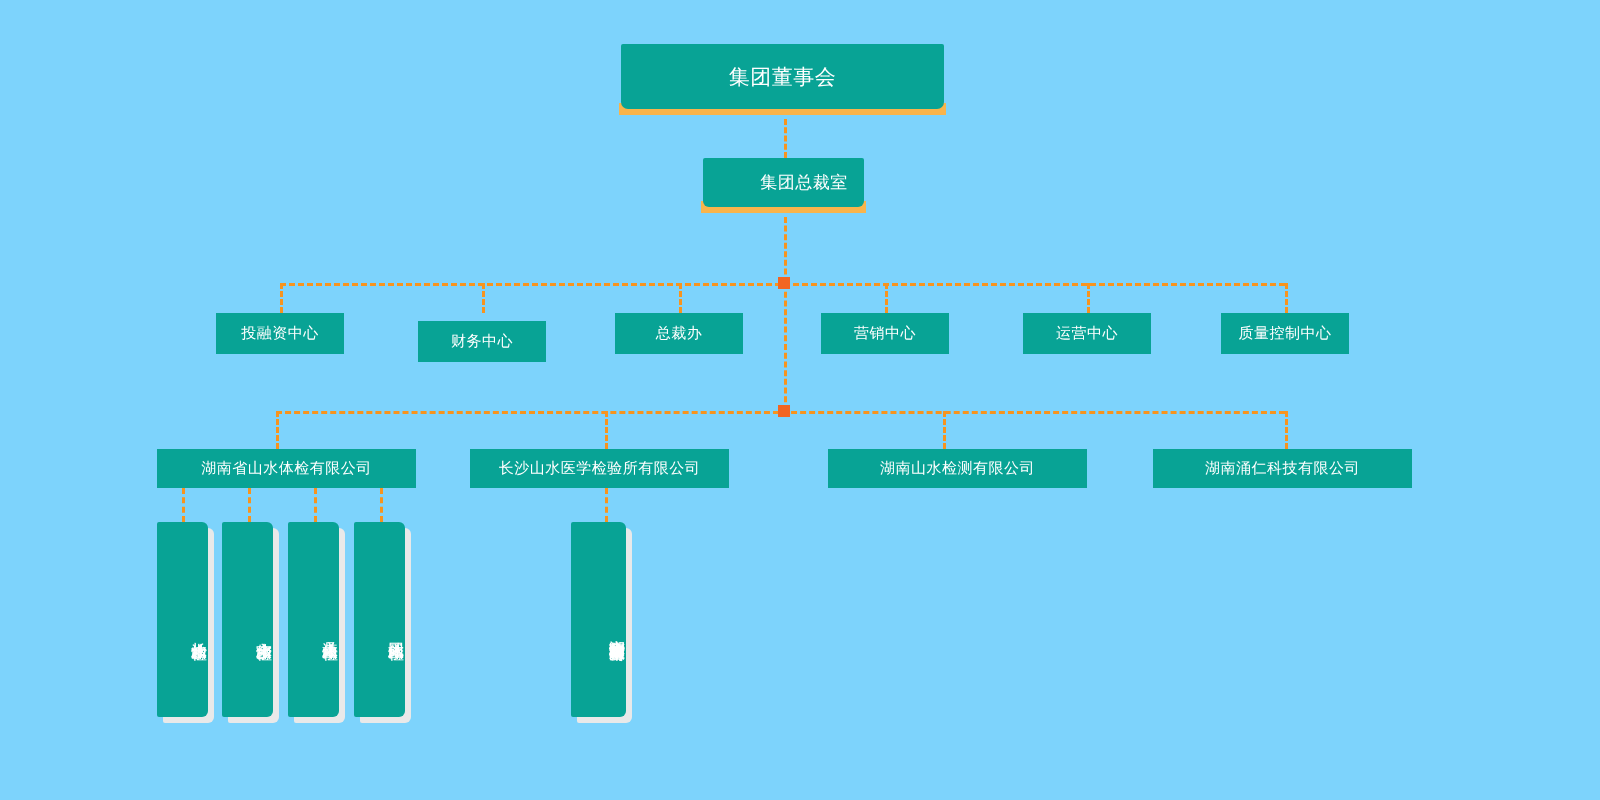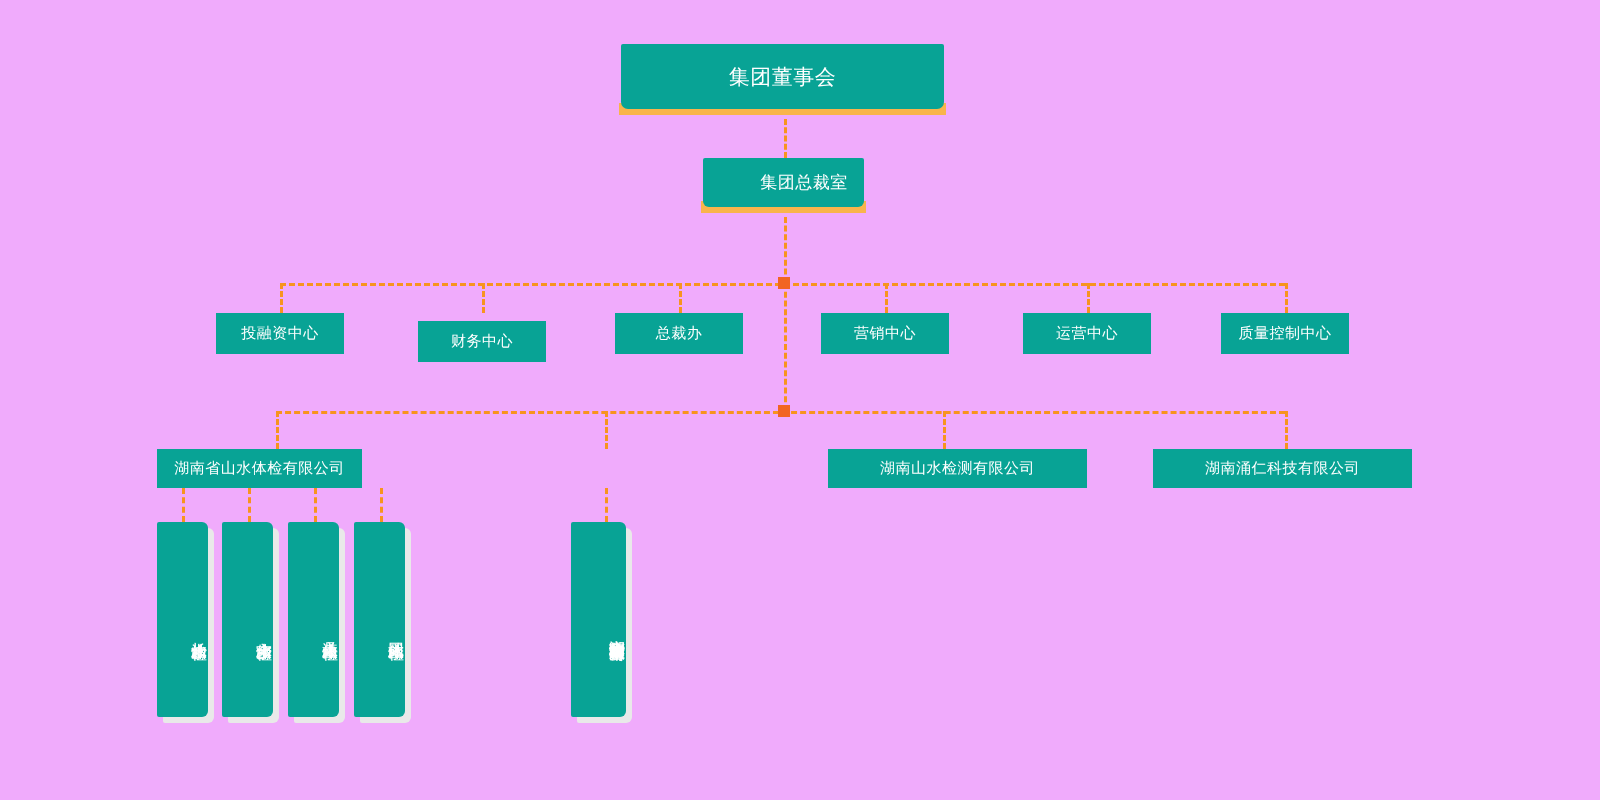--- a/index.html
+++ b/index.html
@@ -8,21 +8,21 @@
     padding: 0;
     background: #ffffff;
   }
   body {
     font-family: "Liberation Sans", "DejaVu Sans", sans-serif;
   }
   #canvas {
     position: relative;
     width: 1600px;
     height: 800px;
-    background: #f0abfc;
+    background: #7dd3fc;
     overflow: hidden;
   }
 
   
   .node {
     position: absolute;
     background: #08a395;
     color: #ffffff;
     display: flex;
     align-items: center;
@@ -127,21 +127,22 @@
     <div class="gshadow" style="left: 360px; top: 528px; width: 51px; height: 195px;"></div>
     <div class="gshadow" style="left: 577px; top: 528px; width: 55px; height: 195px;"></div>
     <div class="node lvl1" style="left: 621px; top: 44px; width: 323px; height: 65px;">集团董事会</div>
     <div class="node lvl2" style="left: 703px; top: 158px; width: 161px; height: 49px; padding-left: 41px;">集团总裁室</div>
     <div class="node dept" style="left: 216px; top: 313px; width: 128px; height: 41px;">投融资中心</div>
     <div class="node dept" style="left: 418px; top: 313px; width: 128px; height: 41px; margin-top: 8px;">财务中心</div>
     <div class="node dept" style="left: 615px; top: 313px; width: 128px; height: 41px;">总裁办</div>
     <div class="node dept" style="left: 821px; top: 313px; width: 128px; height: 41px;">营销中心</div>
     <div class="node dept" style="left: 1023px; top: 313px; width: 128px; height: 41px;">运营中心</div>
     <div class="node dept" style="left: 1221px; top: 313px; width: 128px; height: 41px;">质量控制中心</div>
-    <div class="node company" style="left: 157px; top: 449px; width: 205px; height: 39px;">湖南省山水体检有限公司</div>
+    <div class="node company" style="left: 157px; top: 449px; width: 259px; height: 39px;">湖南省山水体检有限公司</div>
+    <div class="node company" style="left: 470px; top: 449px; width: 259px; height: 39px;">长沙山水医学检验所有限公司</div>
     <div class="node company" style="left: 1153px; top: 449px; width: 259px; height: 39px;">湖南涌仁科技有限公司</div>
     <div class="node company" style="left: 828px; top: 449px; width: 259px; height: 39px;">湖南山水检测有限公司</div>
     <div class="node vert" style="left: 157px; top: 522px; width: 51px; height: 195px;">长沙山水体检</div>
     <div class="node vert" style="left: 222px; top: 522px; width: 51px; height: 195px;">宁乡山水体检</div>
     <div class="node vert" style="left: 288px; top: 522px; width: 51px; height: 195px;">道县山水体检</div>
     <div class="node vert" style="left: 354px; top: 522px; width: 51px; height: 195px;">武冈山水体检</div>
     <div class="node vert" style="left: 571px; top: 522px; width: 55px; height: 195px;">湖南山水华际检测技术有限公司</div>
   </div>
 
 </body></html>

